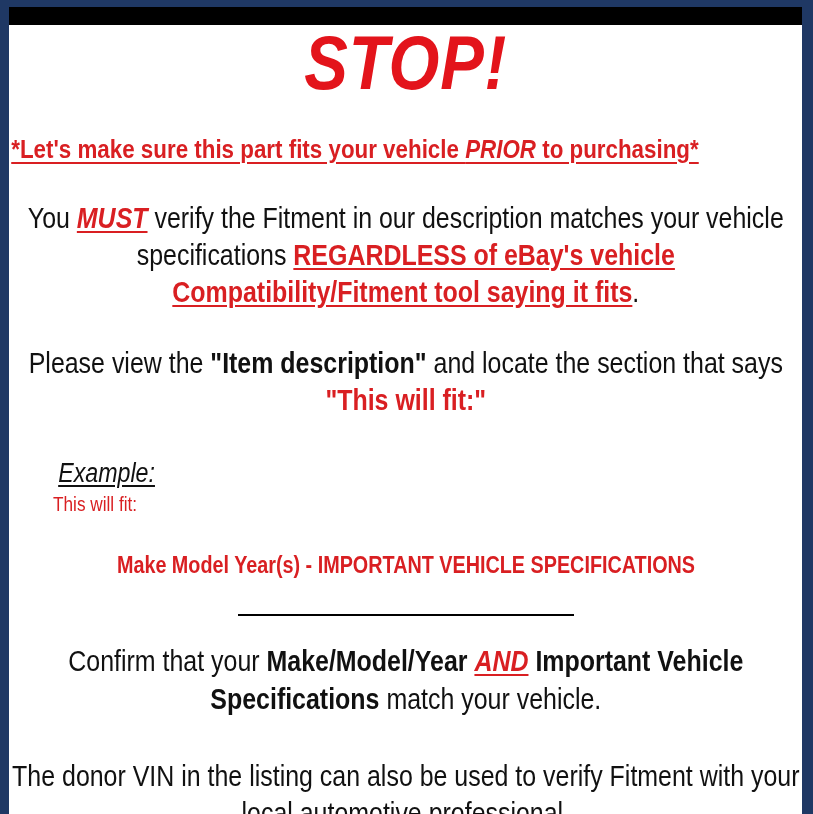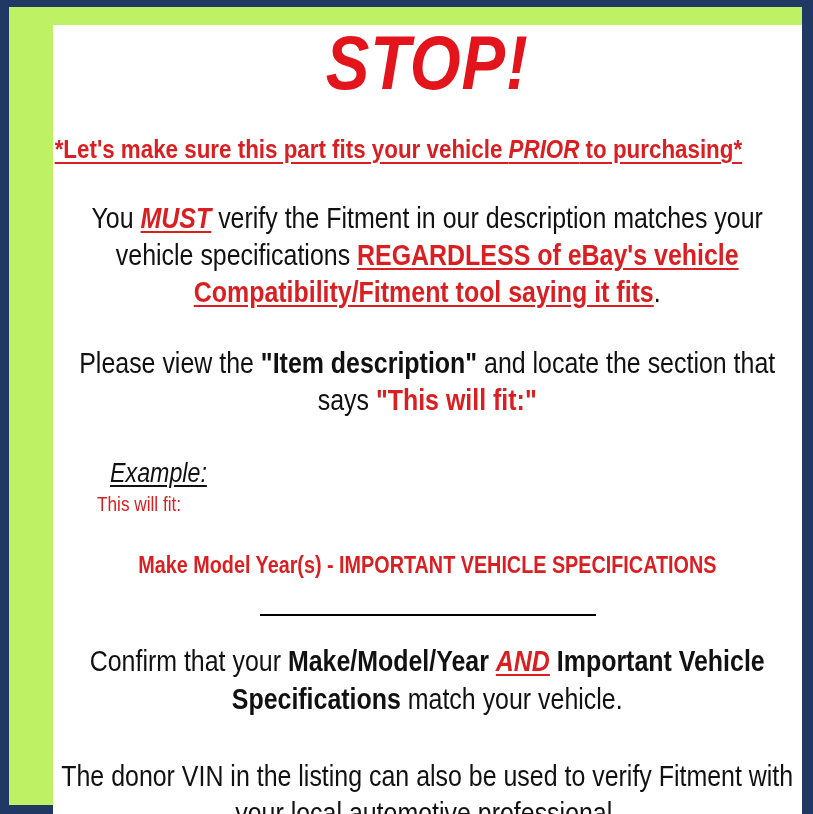--- a/index.html
+++ b/index.html
@@ -12,27 +12,26 @@
     height: 814px;
     overflow: hidden;
     font-family: "Liberation Sans", "DejaVu Sans", sans-serif;
   }
 
   
   #fitment-notice {
     box-sizing: border-box;
     width: 813px;
     height: 814px;
-    background: #bef264;
+    background: #000000;
     border-top: 7px solid #1f3864;
     border-bottom: 9px solid #1f3864;
     border-left: 9px solid #1f3864;
     border-right: 11px solid #1f3864;
     position: relative;
-    padding-left: 44px;
   }
 
   .inner {
     box-sizing: border-box;
     width: 100%;
     height: 100%;
     background: #ffffff;
     padding: 0 2px;
     text-align: center;
     
@@ -108,21 +107,20 @@
   }
   .example-label {
     color: #111111;
     font-style: italic;
     font-size: 27px;
     line-height: 1.1;
     text-decoration: underline;
     text-underline-offset: 3px;
     display: inline-block;
     margin-left: 5px;
-    text-align: center;
   }
   .example-fit {
     color: #d91f22;
     font-weight: normal;
     font-size: 20px;
     line-height: 1.15;
     margin-top: 4px;
   }
   .example-spec {
     color: #d91f22;

